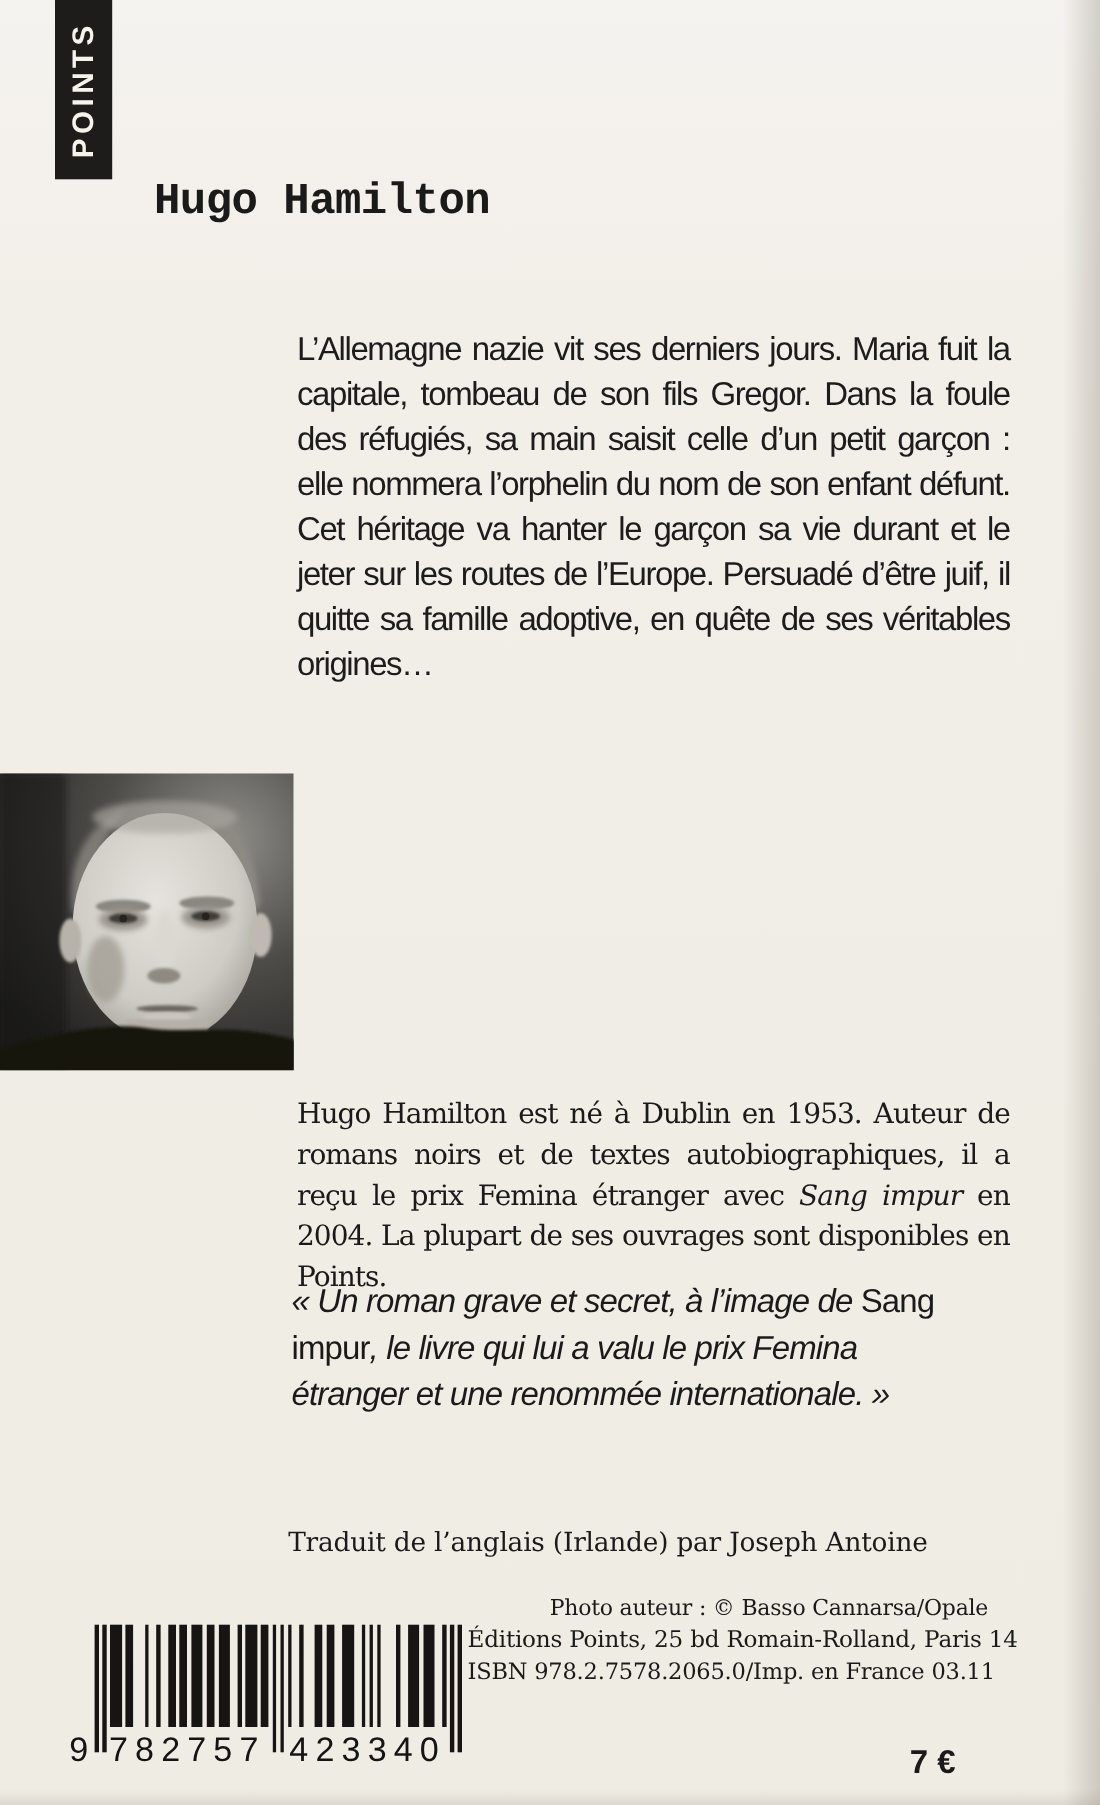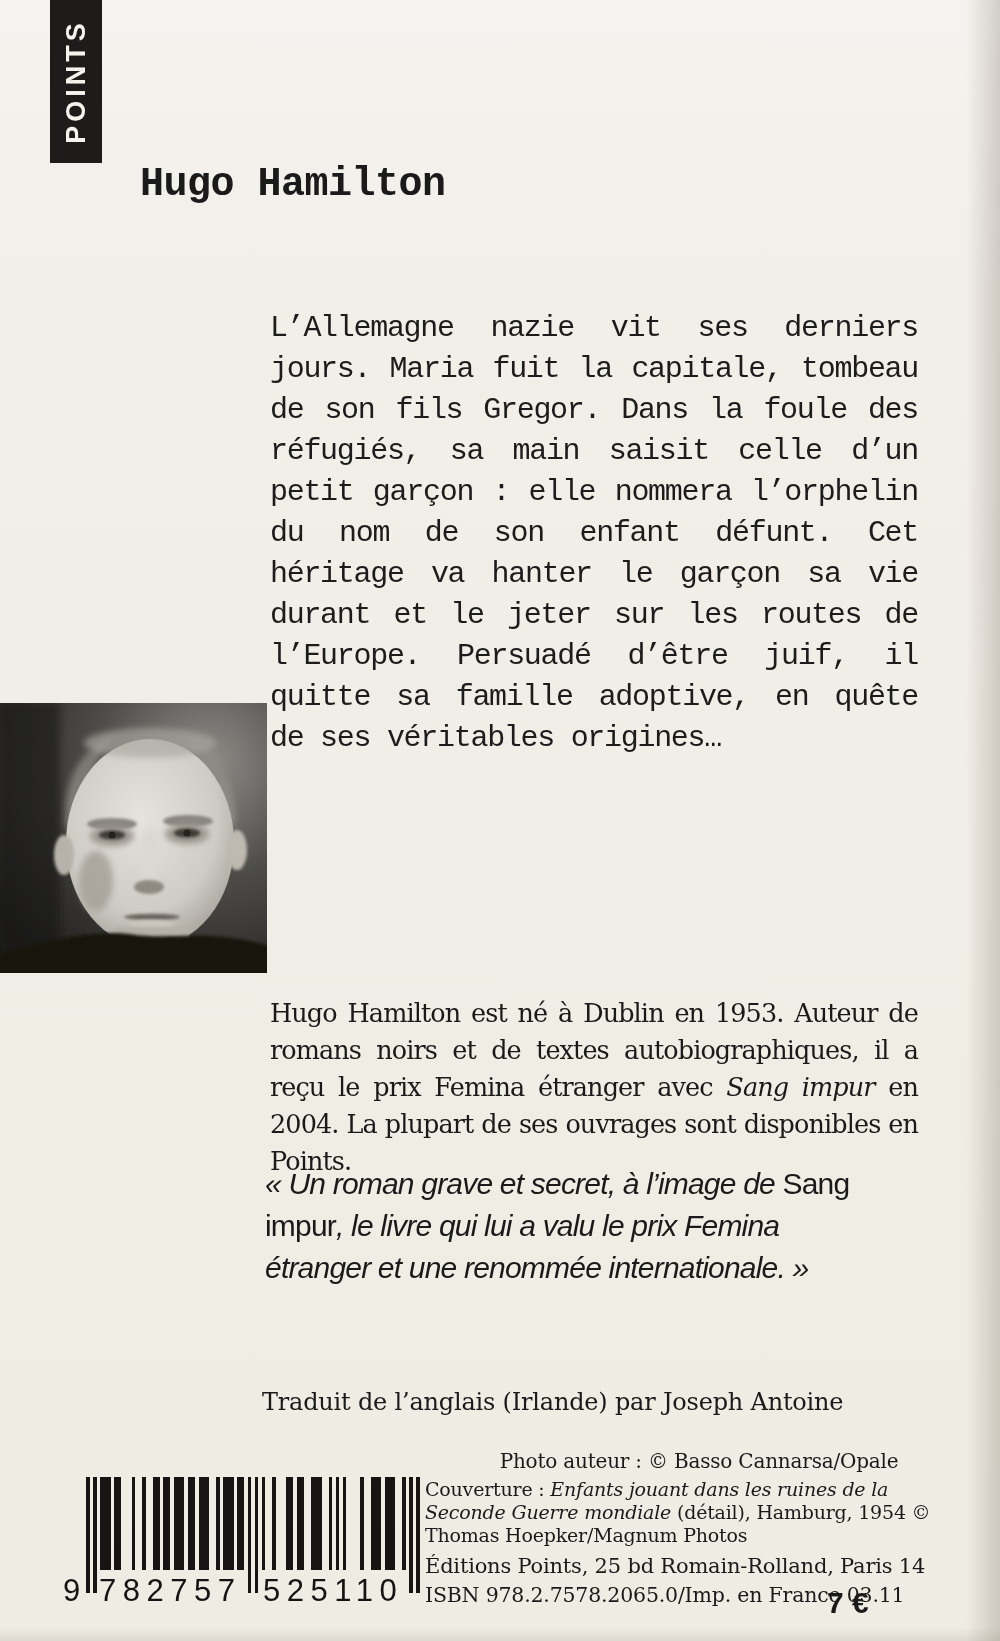--- a/index.html
+++ b/index.html
@@ -17,21 +17,21 @@
   .points-logo span{transform:rotate(-90deg);font-family:"Liberation Sans",sans-serif;font-weight:bold;
         font-size:27px;letter-spacing:4px;color:#f5f3ec;white-space:nowrap;}
 
   
   .author{position:absolute;left:140px;top:164px;font-family:Liberation Mono, monospace;font-weight:700;
         font-size:40px;letter-spacing:-0.5px;line-height:1.05;}
   .book-title{position:absolute;left:208px;top:214px;font-family:"DejaVu Sans","Liberation Sans",sans-serif;
         font-weight:700;font-size:42px;letter-spacing:-1px;color:#cb5a1d;line-height:1.05;}
 
   
-  .synopsis{position:absolute;left:270px;top:308px;width:648px;font-family:Liberation Mono, monospace;
+  .synopsis{position:absolute;left:270px;top:297px;width:648px;font-family:Liberation Sans, sans-serif;
         font-size:30px;line-height:41px;letter-spacing:-1.3px;text-align:justify;color:#1c1c1c;}
 
   
   .photo-band{position:absolute;left:0;top:703px;width:1000px;height:270px;}
   .photo{position:absolute;left:0;top:0;width:267px;height:270px;display:block;}
   .quote-band{position:absolute;left:267px;top:0;width:733px;height:270px;background:#c75a28;
         box-shadow:inset -24px 0 32px -14px rgba(60,20,0,0.35);}
   .pull-quote{position:absolute;left:13px;top:40px;width:565px;font-family:"DejaVu Serif",serif;
         font-style:italic;font-size:34px;line-height:47px;letter-spacing:-0.5px;color:#f3e9d6;}
 
@@ -165,26 +165,25 @@
         <div class="bar" style="left: 256.653px; width: 3.51579px;"></div>
         <div class="bar" style="left: 274.232px; width: 3.51579px;"></div>
         <div class="bar" style="left: 284.779px; width: 10.5474px;"></div>
         <div class="bar" style="left: 298.842px; width: 10.5474px;"></div>
         <div class="bar" style="left: 316.421px; width: 3.51579px;"></div>
         <div class="bar guard" style="left: 323.453px; width: 3.51579px;"></div>
         <div class="bar guard" style="left: 330.484px; width: 3.51579px;"></div>
       </div>
     <div class="bdigit digit-lead">9</div>
     <div class="bdigit group1">782757</div>
-    <div class="bdigit group2">525110</div>
+    <div class="bdigit group2">423340</div>
   </div>
 
   <div class="footer-right">
     <div class="credit photo-credit"><span>Photo auteur : </span><span>© Basso Cannarsa/Opale</span></div>
-    <div class="credit cover-credit"><span>Couverture : </span><span class="italic">Enfants jouant dans les ruines de la Seconde Guerre mondiale</span><span> (détail), Hamburg, 1954 © Thomas Hoepker/Magnum Photos</span></div>
     <div class="credit address">Éditions Points, 25 bd Romain-Rolland, Paris 14</div>
     <div class="credit isbn">ISBN 978.2.7578.2065.0/Imp. en France 03.11</div>
   </div>
 
   <div class="price">7 €</div>
 
   <div class="edge-right"></div>
   <div class="edge-bottom"></div>
 </div>
 

